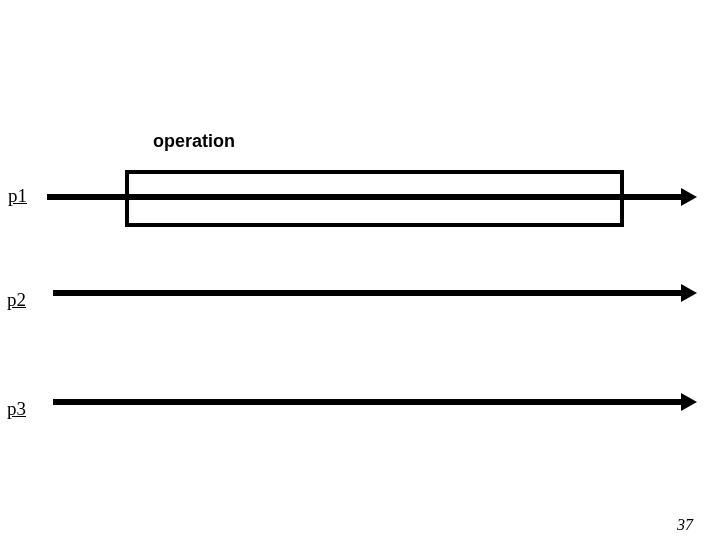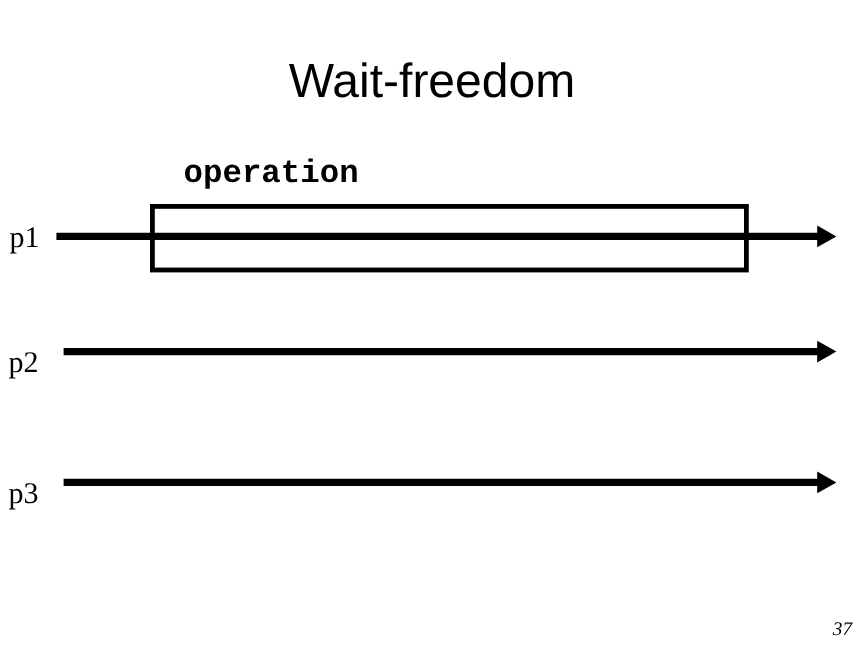--- a/index.html
+++ b/index.html
@@ -30,33 +30,34 @@
     font-size: 40px;
     font-weight: 400;
     letter-spacing: 0px;
     line-height: 1;
     color: var(--ink, #000000);
   }
   .op-label {
     position: absolute;
     left: 153px;
     top: 131px;
-    font-family: Liberation Mono, monospace;
-    font-size: 27px;
+    font-family: Liberation Sans, sans-serif;
+    font-size: 18px;
     font-weight: bold;
     line-height: 1.15;
     color: var(--ink, #000000);
   }
   .process-label {
     position: absolute;
     font-family: "Liberation Serif", "DejaVu Serif", serif;
-    font-size: 25px;
+    font-size: 19px;
     font-weight: 400;
     line-height: 1;
     color: var(--ink, #000000);
+    text-decoration: underline;
   }
   .process-label.p1 { left: 8px; top: 186px; }
   .process-label.p2 { left: 7px; top: 290px; }
   .process-label.p3 { left: 7px; top: 399px; }
   .diagram-svg {
     position: absolute;
     left: 0;
     top: 0;
     width: 720px;
     height: 540px;
@@ -72,34 +73,33 @@
   .diagram-svg rect {
     fill: none;
     stroke: var(--ink, #000000);
     stroke-width: 4;
   }
   .page-number {
     position: absolute;
     left: 660px;
     top: 517px;
     width: 50px;
-    text-align: right;
+    text-align: center;
     font-family: "Liberation Serif", "DejaVu Serif", serif;
     font-style: italic;
     font-size: 16px;
     line-height: 1;
     color: var(--ink, #000000);
   }
 </style>
 </head>
 <body>
 
 <div class="slide">
 
-  <div class="slide-title">Wait-freedom</div>
 
   <div class="op-label">operation</div>
 
   <span class="process-label p1">p1</span>
 
   <span class="process-label p2">p2</span>
 
   <span class="process-label p3">p3</span>
 
   <svg class="diagram-svg" viewBox="0 0 720 540" aria-hidden="true">

